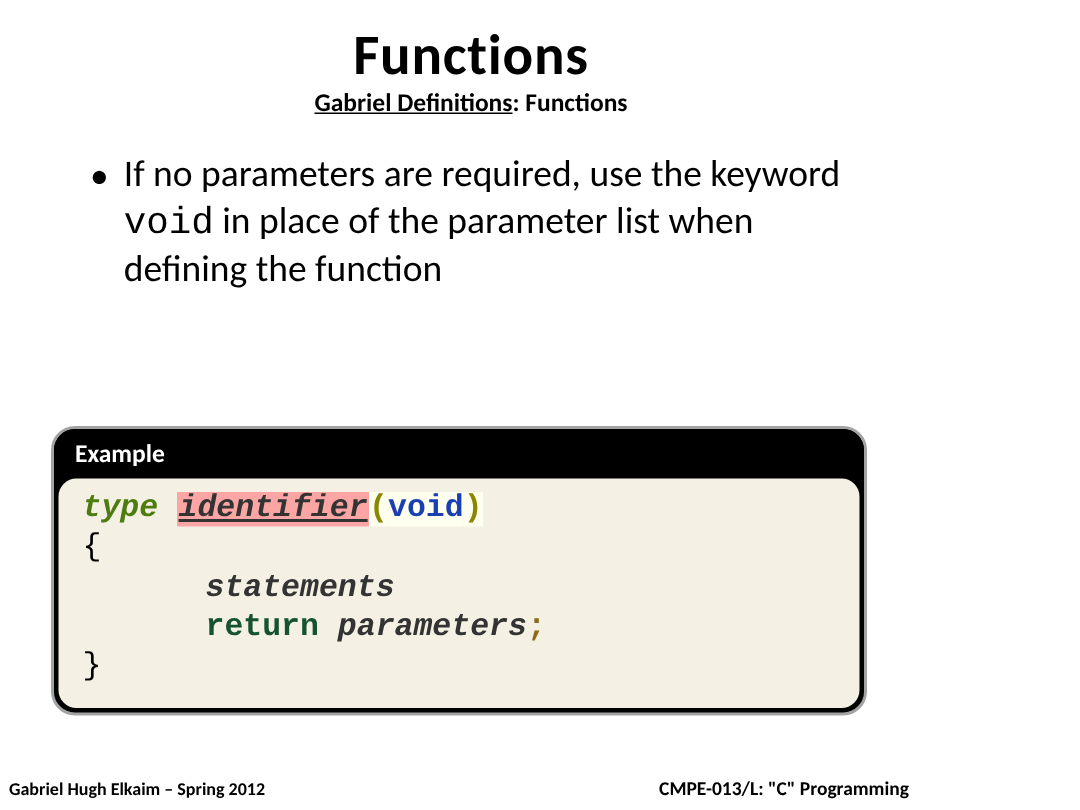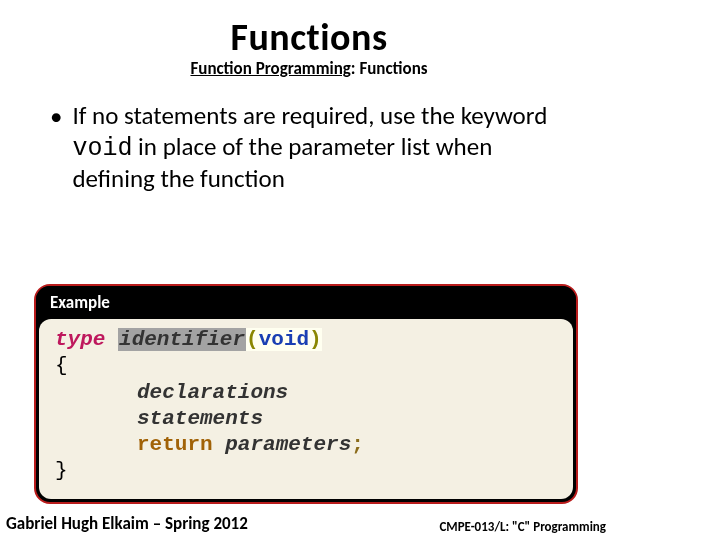--- a/index.html
+++ b/index.html
@@ -7,21 +7,21 @@
   body {
     font-family: Calibri, "Segoe UI", Arial, sans-serif;
     background: #ffffff;
     position: relative;
     color: #000;
   }
   .slide {
     width: 612px;
     height: 540px;
     position: relative;
-    padding: 12px 34px 0 40px;
+    padding: 12px 34px 0 50px;
   }
   .title {
     text-align: center;
     font-size: 38px;
     font-weight: 700;
     letter-spacing: 0.5px;
     margin-top: 2px;
   }
   .subtitle {
     text-align: center;
@@ -48,21 +48,21 @@
   .bullet .text { flex: 1; }
   .code-literal {
     font-family: "Courier New", Courier, monospace;
     font-size: 25px;
   }
   .example-box {
     position: absolute;
     left: 34px;
     right: 34px;
     top: 284px;
-    border: 2px solid #b91c1c;
+    border: 2px solid #a3a3a3;
     border-radius: 16px;
     overflow: hidden;
     background: #000;
   }
   .example-header {
     background: #000;
     color: #fff;
     font-weight: 700;
     font-size: 17px;
     padding: 6px 14px 6px 14px;
@@ -73,71 +73,70 @@
     margin: 0 3px 3px 3px;
     padding: 8px 16px 14px 16px;
     font-family: "Courier New", Courier, monospace;
     font-size: 21px;
     font-weight: 700;
     line-height: 1.25;
     color: #222;
     font-style: italic;
   }
   .example-body .row { white-space: pre; }
-  .kw-blue { color: #a16207; font-style: normal; font-weight: 700; }
-  .kw-blue-ital { color: #be185d; font-style: italic; font-weight: 700; }
+  .kw-blue { color: #14532d; font-style: normal; font-weight: 700; }
+  .kw-blue-ital { color: #4d7c0f; font-style: italic; font-weight: 700; }
   .ident { color: #333; font-style: italic; font-weight: 700; }
   .paren { color: #8a8600; font-style: normal; font-weight: 700; background: #fffff0; }
   .void-k { color: #1a3fb3; font-style: normal; font-weight: 700; background: #fffff0; }
   .brace { color: #000; font-style: normal; font-weight: 400; }
   .indent { display: inline-block; width: 82px; }
   .punct-brown { color: #8a6b1a; font-style: normal; }
-  .hl { background: #a3a3a3; padding: 0 1px; }
+  .hl { background: #fca5a5; padding: 0 1px; text-decoration: underline; }
 
   .footer-left {
     position: absolute;
     left: 6px;
     bottom: 6px;
-    font-size: 17px;
+    font-size: 12px;
     font-weight: 600;
   }
   .footer-right {
     position: absolute;
     right: 6px;
     bottom: 6px;
     font-size: 13px;
     font-weight: 700;
   }
 </style>
 </head>
 <body>
 
 <div class="slide">
 
   <div class="title">Functions</div>
 
   <div class="subtitle">
-    <span class="under">Function Programming</span><span>: Functions</span>
+    <span class="under">Gabriel Definitions</span><span>: Functions</span>
   </div>
 
   <div class="bullet-wrap">
     <div class="bullet">
       <div class="dot">•</div>
       <div class="text">
-        <span>If no statements are required, use the keyword </span><span class="code-literal">void</span><span> in place of the parameter list when defining the function</span>
+        <span>If no parameters are required, use the keyword </span><span class="code-literal">void</span><span> in place of the parameter list when defining the function</span>
       </div>
     </div>
   </div>
 
   <div class="example-box">
     <div class="example-header">Example</div>
     <div class="example-body">
       <div class="row"><span class="kw-blue-ital">type</span> <span class="ident hl">identifier</span><span class="paren">(</span><span class="void-k">void</span><span class="paren">)</span></div>
       <div class="row"><span class="brace">{</span></div>
-      <div class="row"><span class="indent"></span><span class="ident">declarations</span></div>
       <div class="row"><span class="indent"></span><span class="ident">statements</span></div>
       <div class="row"><span class="indent"></span><span class="kw-blue">return</span> <span class="ident">parameters</span><span class="punct-brown">;</span></div>
       <div class="row"><span class="brace">}</span></div>
     </div>
   </div>
 
   <div class="footer-left">Gabriel Hugh Elkaim – Spring 2012</div>
   <div class="footer-right">CMPE-013/L: "C" Programming</div>
 
 </div>

